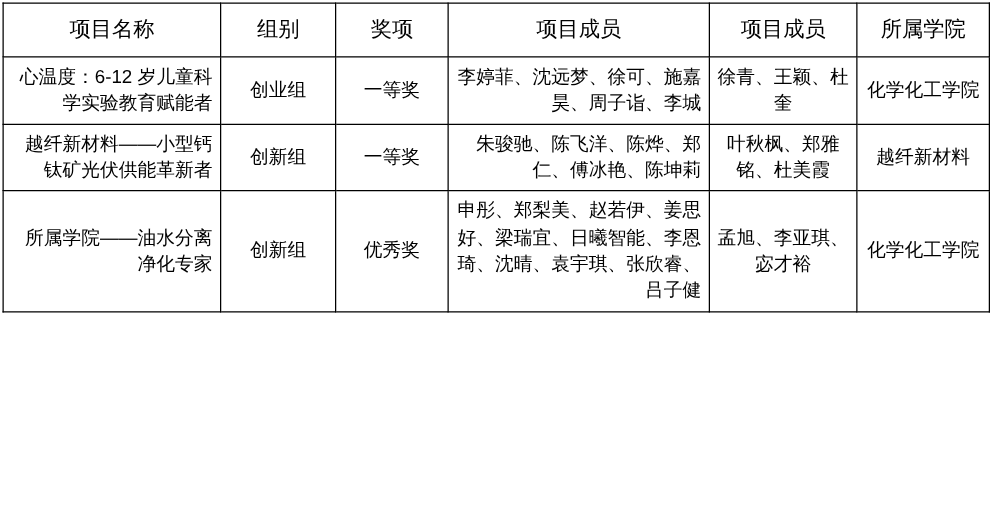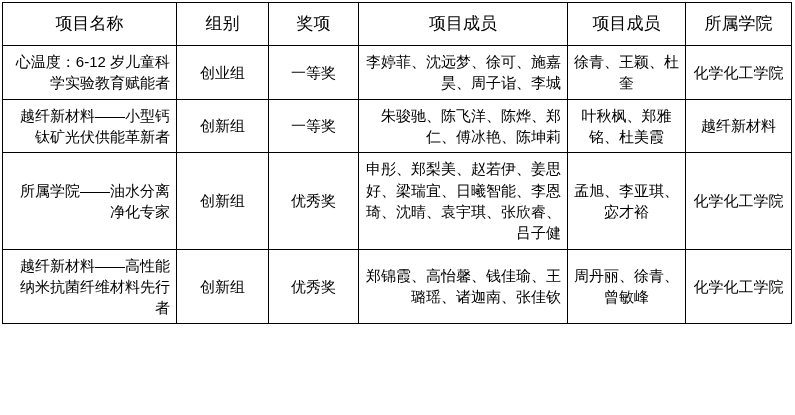--- a/index.html
+++ b/index.html
@@ -105,23 +105,15 @@
         <td class="cell-college">越纤新材料</td>
       </tr>
       <tr>
         <td class="cell-name">所属学院——油水分离净化专家</td>
         <td class="cell-group">创新组</td>
         <td class="cell-award">优秀奖</td>
         <td class="cell-members">申彤、郑梨美、赵若伊、姜思好、梁瑞宜、日曦智能、李恩琦、沈晴、袁宇琪、张欣睿、吕子健</td>
         <td class="cell-teacher">孟旭、李亚琪、宓才裕</td>
         <td class="cell-college">化学化工学院</td>
       </tr>
-      <tr>
-        <td class="cell-name">越纤新材料——高性能纳米抗菌纤维材料先行者</td>
-        <td class="cell-group">创新组</td>
-        <td class="cell-award">优秀奖</td>
-        <td class="cell-members">郑锦霞、高怡馨、钱佳瑜、王璐瑶、诸迦南、张佳钦</td>
-        <td class="cell-teacher">周丹丽、徐青、曾敏峰</td>
-        <td class="cell-college">化学化工学院</td>
-      </tr>
     </tbody>
   </table>
 </div>
 
 </body></html>

